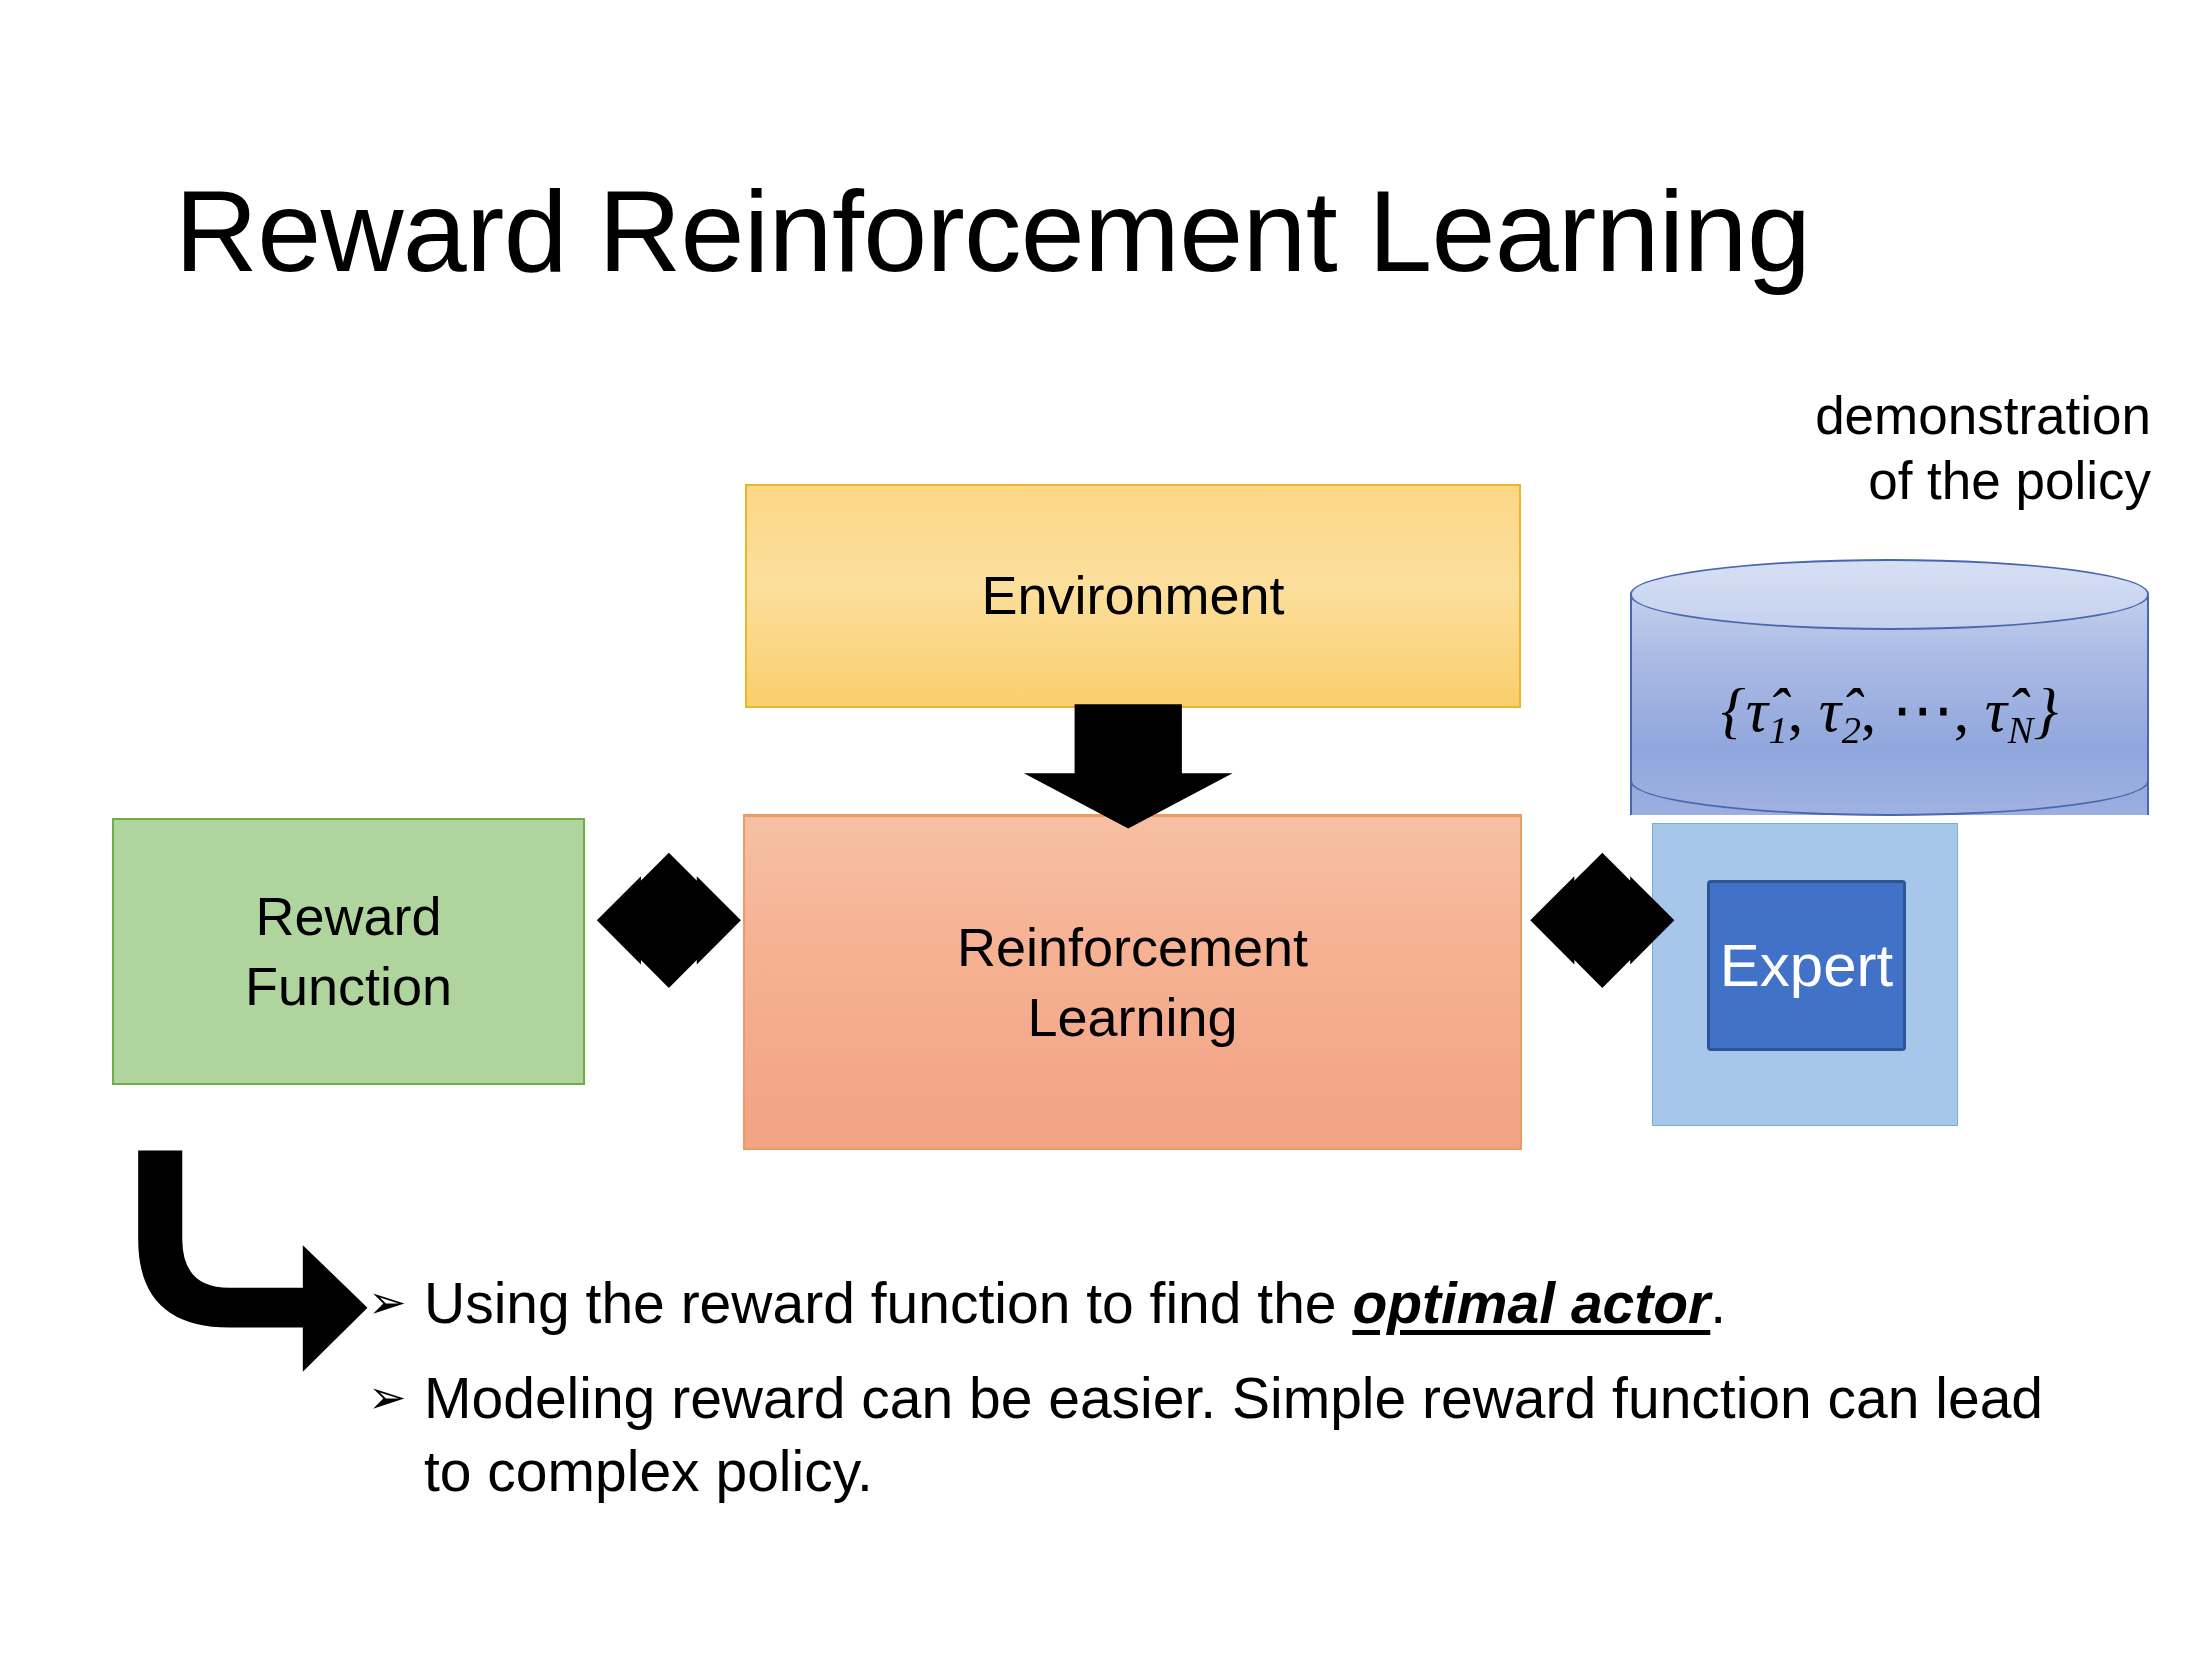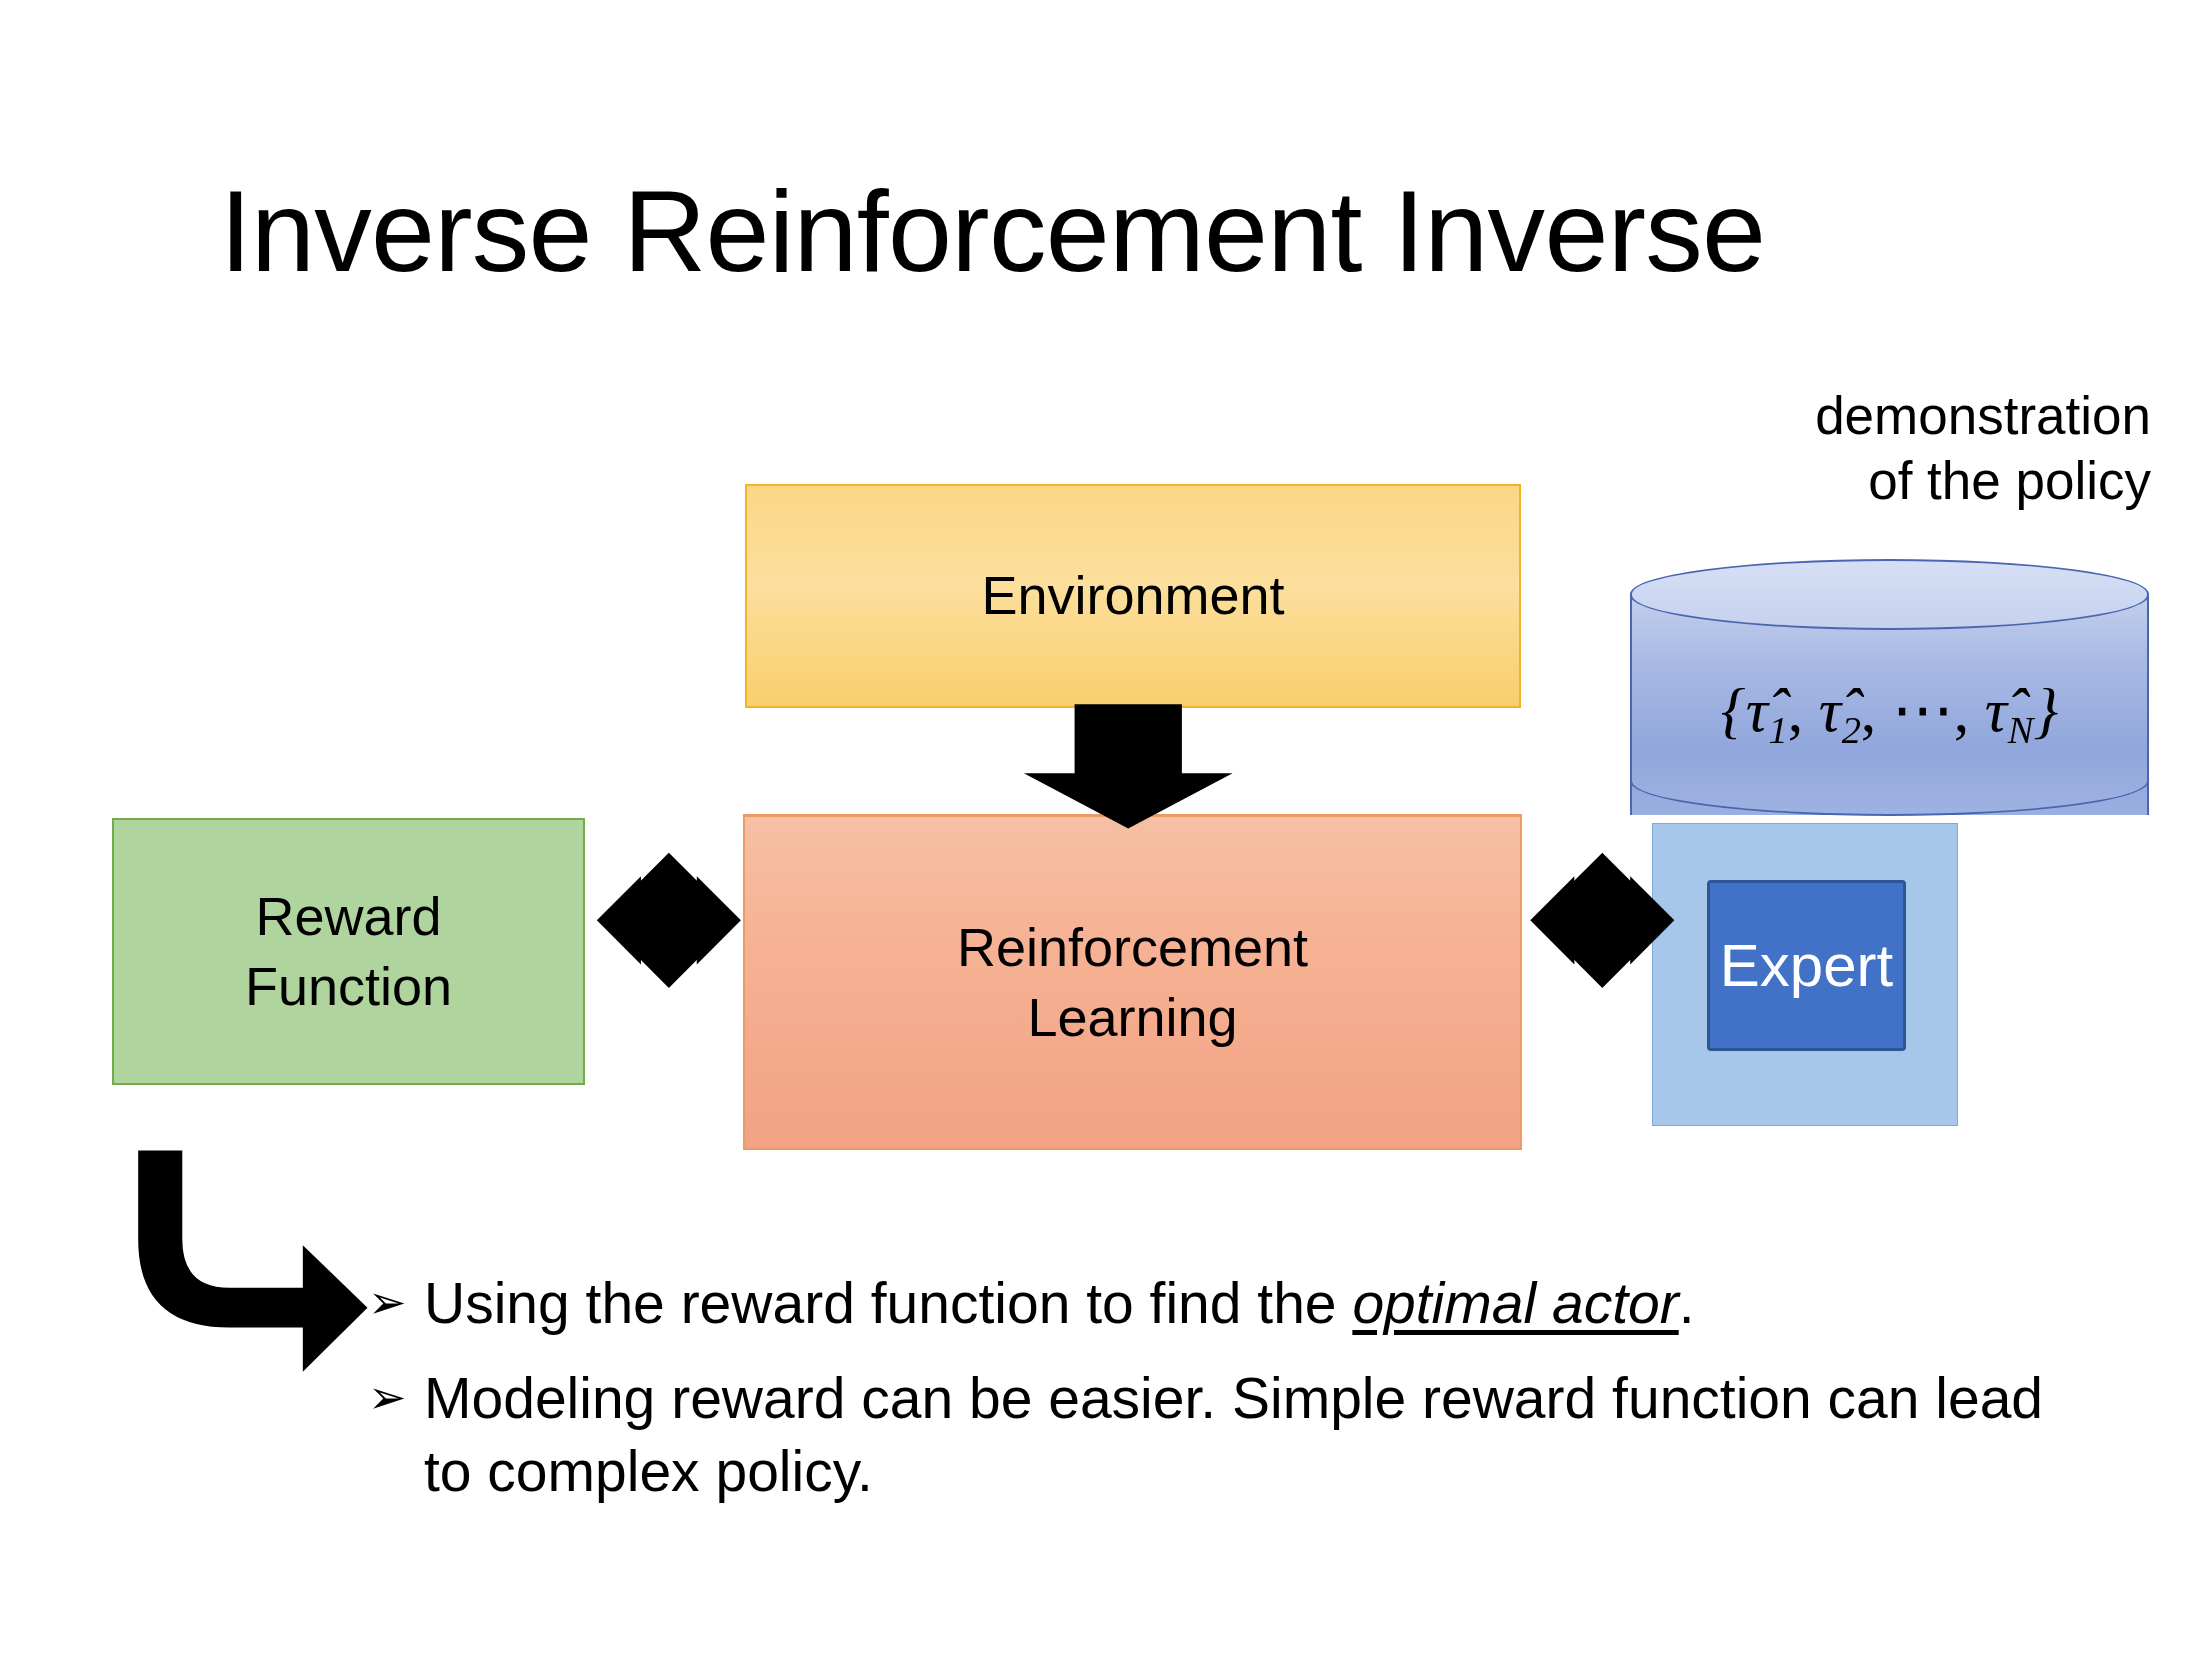--- a/index.html
+++ b/index.html
@@ -208,33 +208,33 @@
   .bullet .marker {
     flex: 0 0 auto;
     width: 56px;
     font-family: "DejaVu Sans", sans-serif;
     font-size: 46px;
     line-height: 1.55;
     color: #000000;
   }
   .bullet .btext { flex: 1 1 auto; }
   .emph {
-    font-weight: normal;
+    font-weight: bold;
     font-style: italic;
     text-decoration: underline;
     text-underline-offset: 0.13em;
     margin-top: 48px;
   }
 </style>
 </head>
 <body>
 
 <div id="slide">
 
-  <div id="slide-title">Inverse Reinforcement Inverse</div>
+  <div id="slide-title">Reward Reinforcement Learning</div>
 
   <div id="demo-label">
     <div>demonstration</div>
     <div>of the policy</div>
   </div>
 
   <div id="cylinder">
     <div id="cyl-body"></div>
     <div id="cyl-bottom"></div>
     <div id="cyl-top"></div>

